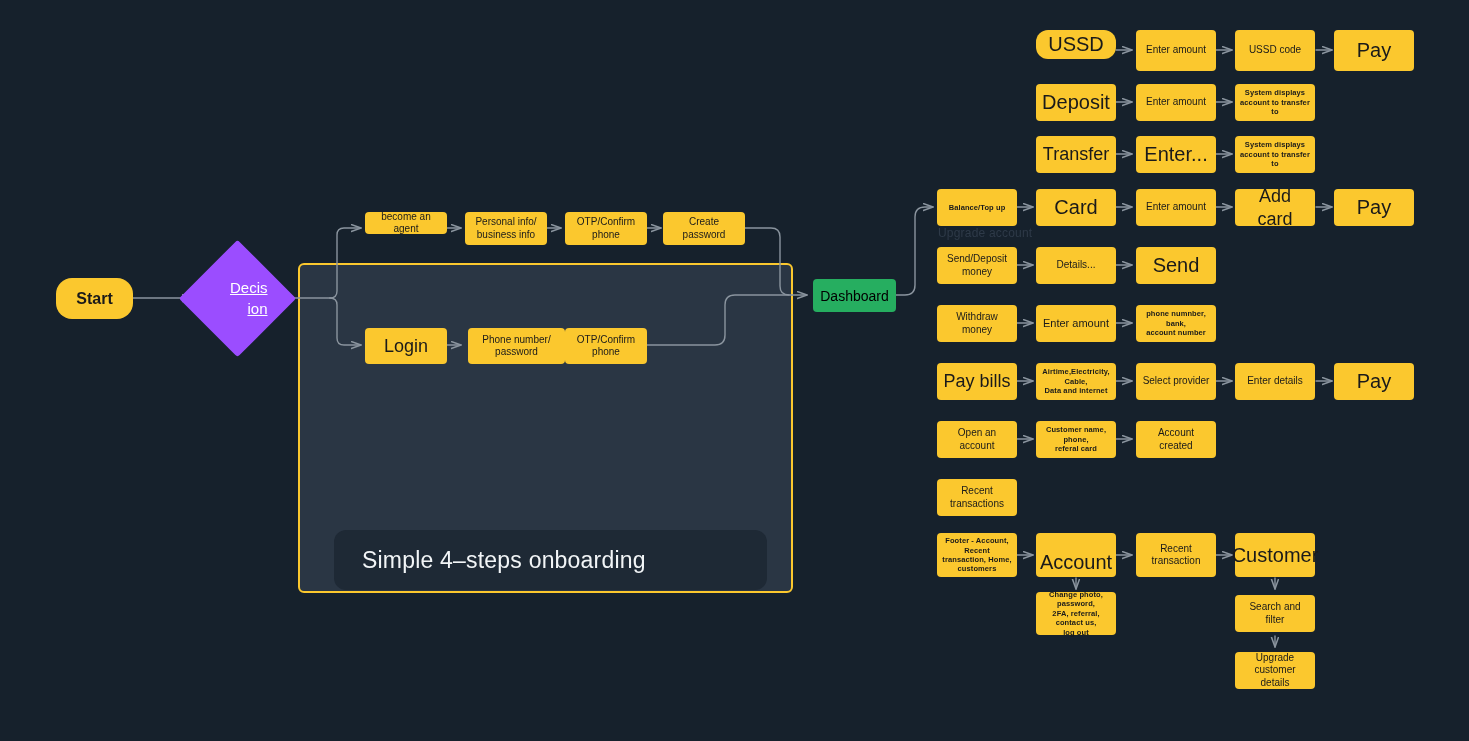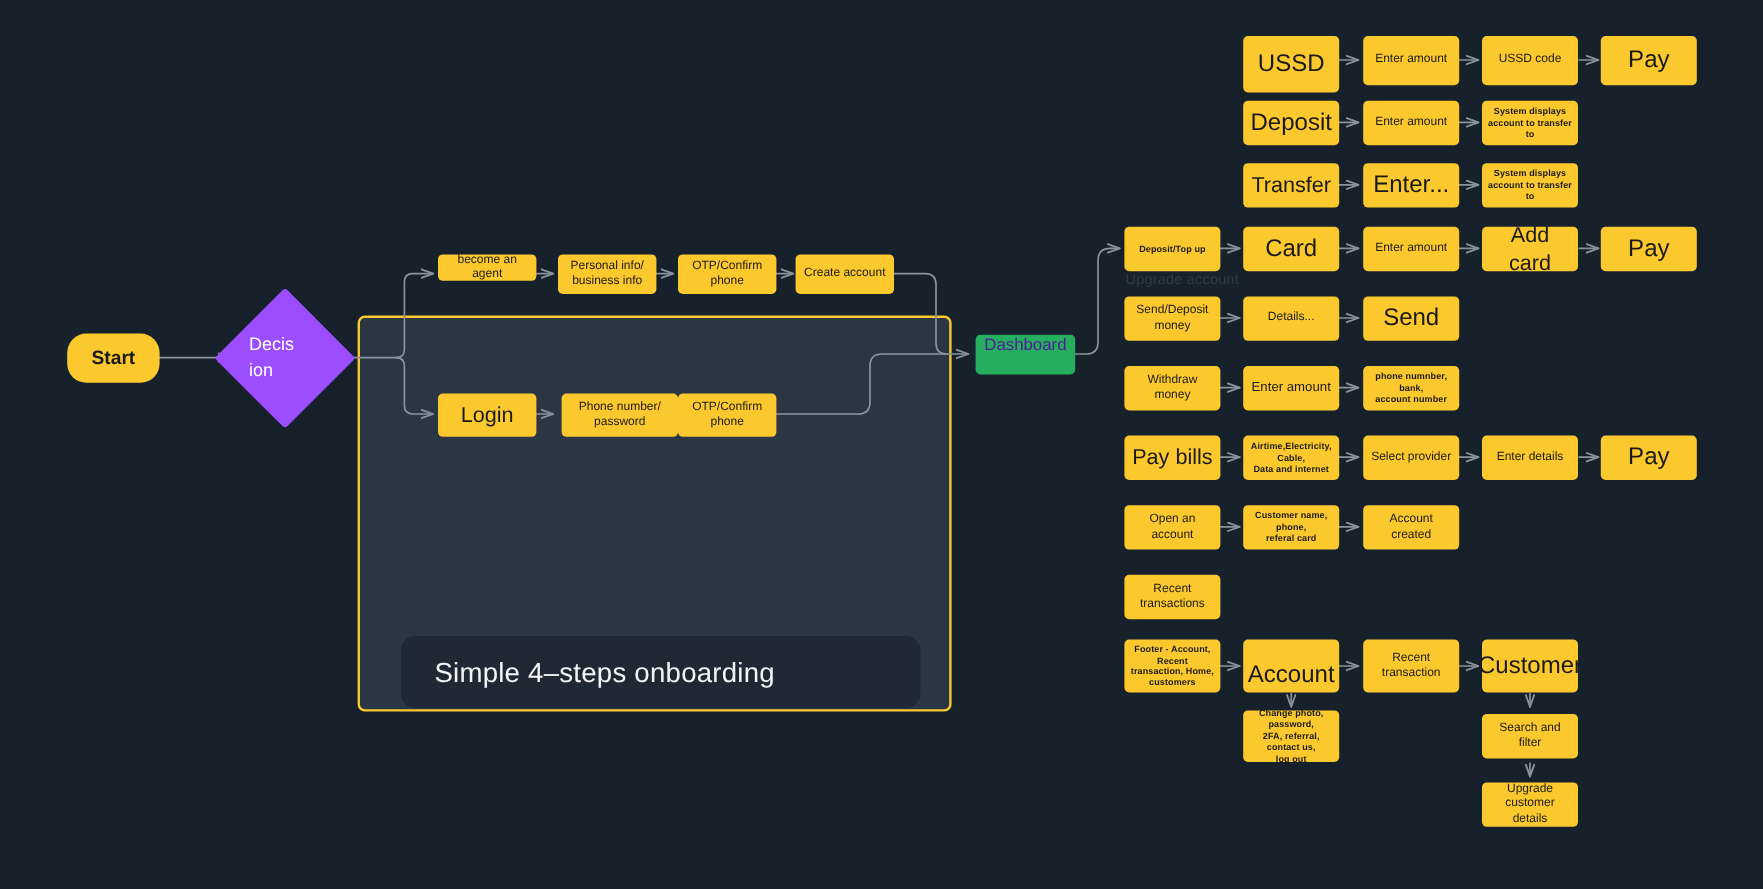--- a/index.html
+++ b/index.html
@@ -59,31 +59,33 @@
     position: absolute;
     inset: 0;
     background: #9b4dff;
     transform: rotate(45deg);
     border-radius: 3px;
   }
   .decision .dtext {
     position: relative;
     color: #ffffff;
     font-size: 15px;
-    text-align: left;
+    text-align: right;
     line-height: 1.35;
     width: 60px;
+    text-decoration: underline;
   }
   .dashboard {
     position: absolute;
     background: #22b573;
     background: #26ae60;
-    color: #4c1d95;
+    color: #000000;
     border-radius: 4px;
     display: flex;
+    align-items: center;
     justify-content: center;
     font-size: 14px;
     z-index: 2;
   }
   .onboard-frame {
     position: absolute;
     border: 2px solid #fbc82e;
     background: #2a3644;
     border-radius: 6px;
     z-index: 0;
@@ -205,40 +207,40 @@
   </div>
   <div class="node t-sm" style="left:465px; top:212px; width:82px; height:33px;">
     <span>Personal info/
 business info</span>
   </div>
   <div class="node t-sm" style="left:565px; top:212px; width:82px; height:33px;">
     <span>OTP/Confirm
 phone</span>
   </div>
   <div class="node t-sm" style="left:663px; top:212px; width:82px; height:33px;">
-    <span>Create account</span>
+    <span>Create password</span>
   </div>
 
   <div class="node t-lg" style="left:365px; top:328px; width:82px; height:36px;">
     <span>Login</span>
   </div>
   <div class="node t-sm" style="left:468px; top:328px; width:97px; height:36px;">
     <span>Phone number/
 password</span>
   </div>
   <div class="node t-sm" style="left:565px; top:328px; width:82px; height:36px;">
     <span>OTP/Confirm
 phone</span>
   </div>
 
   <div class="ghost-text" style="left:938px; top:226px;">
     <span>Upgrade account</span>
   </div>
 
-  <div class="node t-xl" style="left:1036px; top:30px; width:80px; height:47px;">
+  <div class="node t-xl" style="left:1036px; top:30px; width:80px; height:29px;border-radius:12px;">
     <span>USSD</span>
   </div>
   <div class="node t-sm" style="left:1136px; top:30px; width:80px; height:41px;">
     <span>Enter amount</span>
   </div>
   <div class="node t-sm" style="left:1235px; top:30px; width:80px; height:41px;">
     <span>USSD code</span>
   </div>
   <div class="node t-xl" style="left:1334px; top:30px; width:80px; height:41px;">
     <span>Pay</span>
@@ -260,21 +262,21 @@
   </div>
   <div class="node t-xl" style="left:1136px; top:136px; width:80px; height:37px;">
     <span>Enter...</span>
   </div>
   <div class="node t-xs" style="left:1235px; top:136px; width:80px; height:37px;">
     <span>System displays
 account to transfer to</span>
   </div>
 
   <div class="node t-xs" style="left:937px; top:189px; width:80px; height:37px;">
-    <span>Deposit/Top up</span>
+    <span>Balance/Top up</span>
   </div>
   <div class="node t-xl" style="left:1036px; top:189px; width:80px; height:37px;">
     <span>Card</span>
   </div>
   <div class="node t-sm" style="left:1136px; top:189px; width:80px; height:37px;">
     <span>Enter amount</span>
   </div>
   <div class="node t-lg" style="left:1235px; top:189px; width:80px; height:37px;text-align:center;">
     <span>Add card</span>
   </div>

